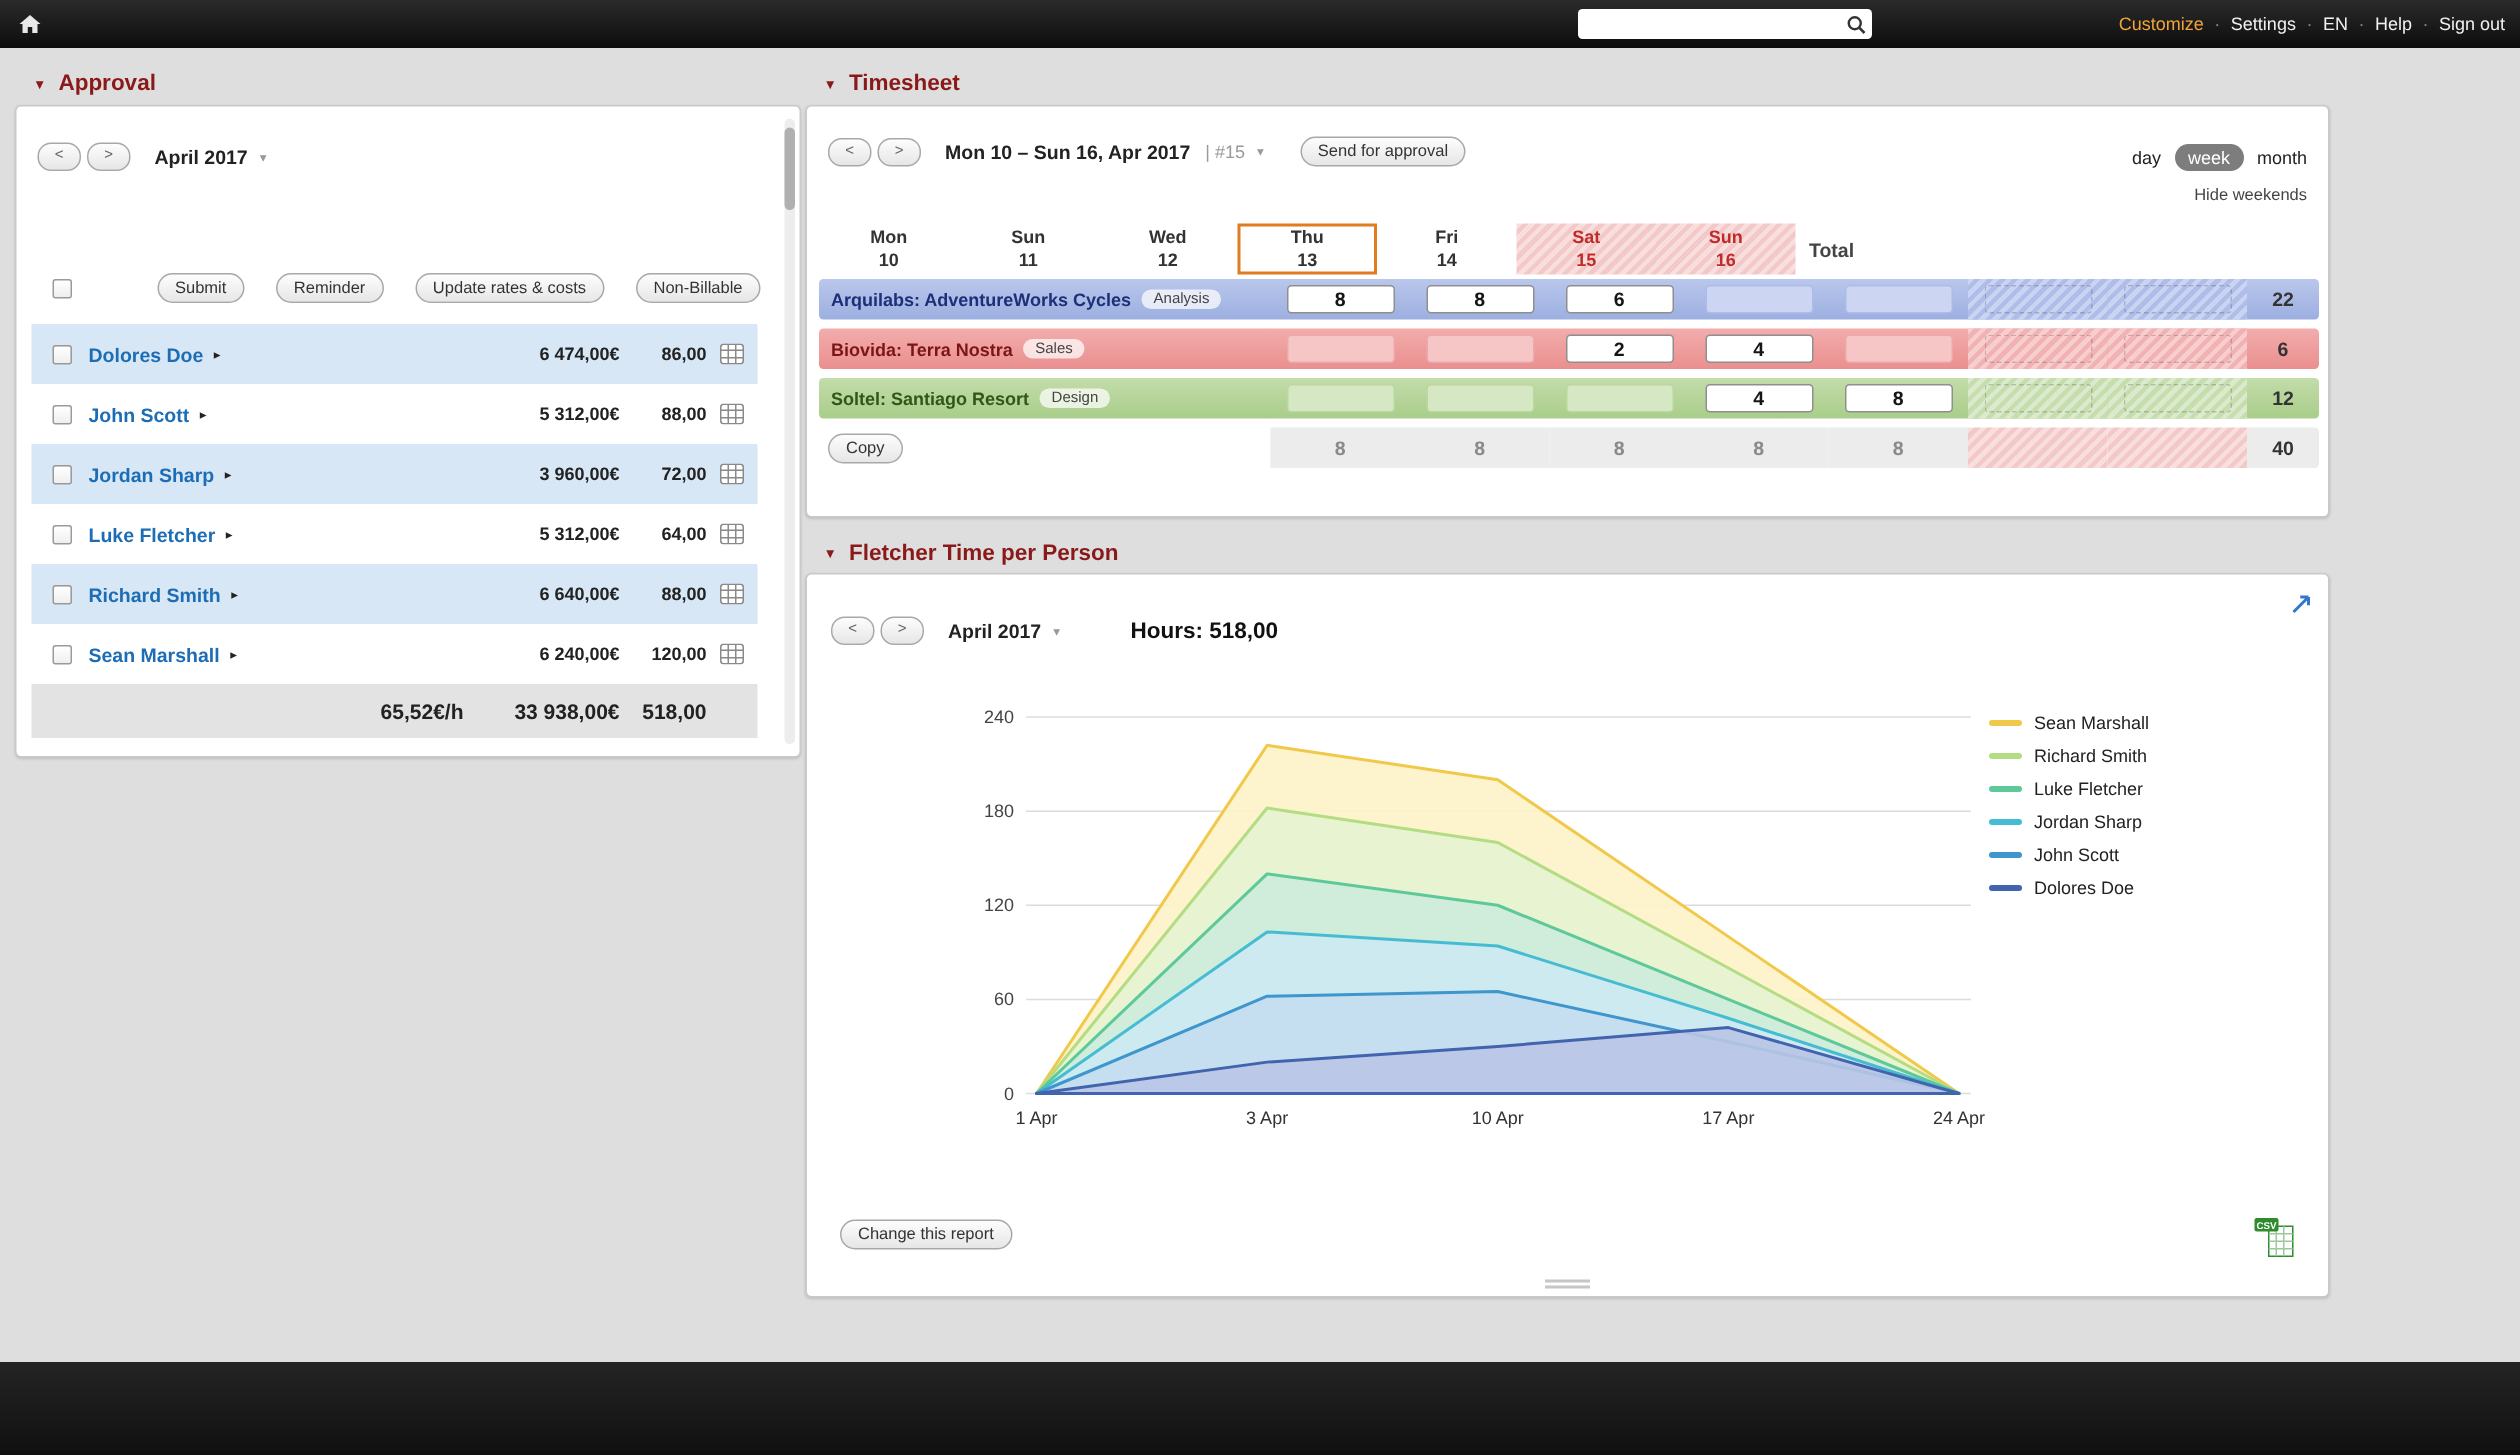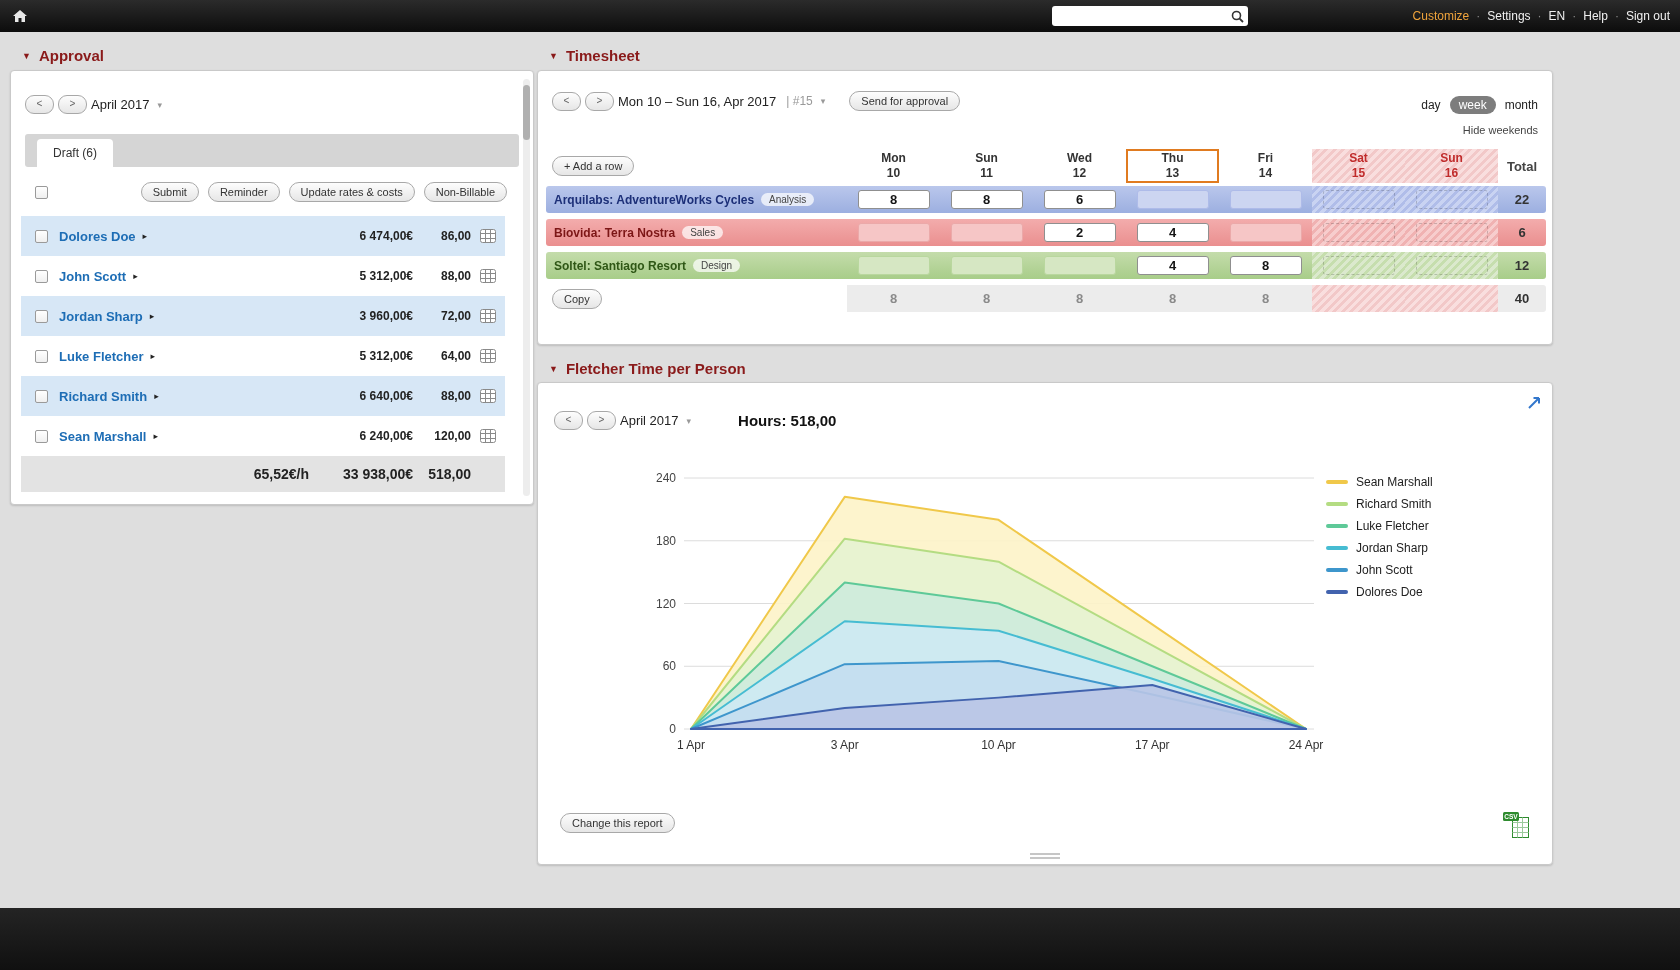--- a/index.html
+++ b/index.html
@@ -26,31 +26,31 @@
   
   .sec-title{position:absolute;font-size:15px;font-weight:bold;color:#8a1a1a;display:flex;align-items:center;cursor:pointer;}
   .sec-title .tri{font-size:9px;margin-right:8px;}
   
   .panel{position:absolute;background:#fff;border:1px solid #c9c9c9;border-radius:4px;box-shadow:0 1px 2px rgba(0,0,0,.15);box-sizing:border-box;}
   .btn{display:inline-block;padding:3px 11px;border:1px solid #a8a8a8;border-radius:11px;
     background:linear-gradient(#fdfdfd,#e6e6e6);font-size:11px;color:#333;cursor:pointer;white-space:nowrap;}
   .nav-btn{display:inline-block;width:27px;height:17px;line-height:16px;text-align:center;border:1px solid #a8a8a8;
     border-radius:9px;background:linear-gradient(#fdfdfd,#e6e6e6);font-size:10px;color:#666;cursor:pointer;}
   .navrow{position:absolute;display:flex;align-items:center;gap:4px;}
-  .period{font-size:13px;font-weight:normal;color:#222;margin-left:0;cursor:pointer;}
+  .period{font-size:13px;font-weight:bold;color:#222;margin-left:12px;cursor:pointer;}
   .caret{color:#999;font-size:9px;margin-left:4px;cursor:pointer;}
   .cb{width:13px;height:13px;border:1px solid #9a9a9a;border-radius:2px;background:linear-gradient(#fff,#efefef);cursor:pointer;box-sizing:border-box;}
   
   #approval-panel{left:10px;top:70px;width:524px;height:435px;}
   .tabstrip{position:absolute;left:14px;right:14px;top:63px;height:33px;background:#d5d5d5;border-radius:3px;}
   .tab{position:absolute;left:12px;bottom:0;height:28px;line-height:28px;padding:0 16px;background:#fff;
     border-radius:4px 4px 0 0;font-size:12px;color:#333;cursor:pointer;}
   .actrow{position:absolute;left:10px;right:26px;top:104px;height:34px;display:flex;align-items:center;}
   .actrow .cb{margin-left:14px;}
-  .actbtns{margin-left:auto;display:flex;gap:9px;}
+  .actbtns{margin-left:auto;display:flex;gap:21px;}
   #approval-rows{position:absolute;left:10px;top:145px;width:484px;}
   .approw{height:40px;display:flex;align-items:center;padding-left:14px;box-sizing:border-box;}
   .approw.alt{background:#d7e7f6;}
   .pname{margin-left:11px;font-size:13px;font-weight:bold;color:#1d6db5;cursor:pointer;}
   .arr{margin-left:7px;font-size:9px;color:#222;cursor:pointer;}
   .amount{margin-left:auto;width:104px;text-align:right;font-size:12px;font-weight:bold;color:#222;}
   .hours{width:58px;text-align:right;font-size:12px;font-weight:bold;color:#222;}
   .gicon{width:34px;display:flex;justify-content:center;cursor:pointer;}
   .apfooter{position:absolute;left:10px;top:385px;width:484px;height:36px;background:#e3e3e3;
     display:flex;align-items:center;font-size:14px;font-weight:bold;color:#222;padding-left:14px;box-sizing:border-box;}
@@ -163,23 +163,20 @@
   <span>Fletcher Time per Person</span>
 </div>
 
 <div class="panel" id="approval-panel">
   <div class="navrow" style="left:14px;top:24px;">
     <span class="nav-btn">&lt;</span>
     <span class="nav-btn">&gt;</span>
     <span class="period">April 2017</span>
     <span class="caret">▾</span>
   </div>
-  <div class="tabstrip">
-    <div class="tab">Draft (6)</div>
-  </div>
   <div class="actrow">
     <div class="cb"></div>
     <div class="actbtns">
       <span class="btn">Submit</span>
       <span class="btn">Reminder</span>
       <span class="btn">Update rates &amp; costs</span>
       <span class="btn">Non-Billable</span>
     </div>
   </div>
   <div id="approval-rows">
@@ -283,23 +280,20 @@
     <span class="btn" id="send-btn">Send for approval</span>
   </div>
   <div class="viewmodes" id="viewmodes">
       <span class="vm">day</span>
       <span class="vm active">week</span>
       <span class="vm">month</span>
     </div>
   <div class="hidewk">Hide weekends</div>
   <div id="ts-grid">
       <div class="ts-header">
-        <div class="hlabel">
-          <span class="btn">+ Add a row</span>
-        </div>
         <div class="ts-day">
           <div>Mon</div>
           <div>10</div>
         </div>
         <div class="ts-day">
           <div>Sun</div>
           <div>11</div>
         </div>
         <div class="ts-day">
           <div>Wed</div>

